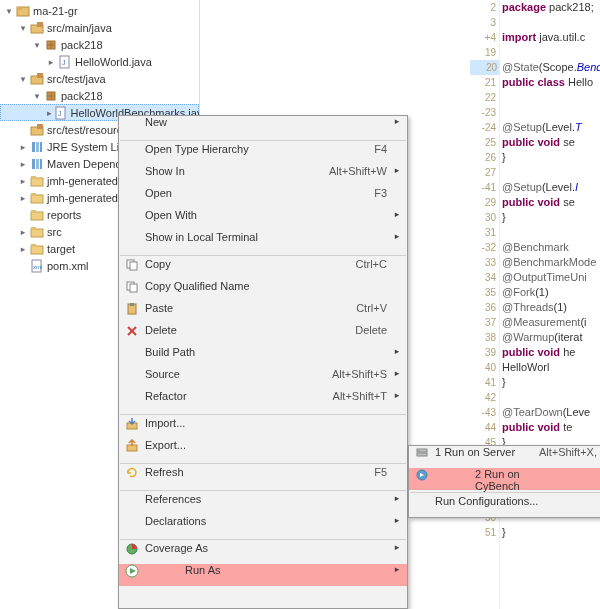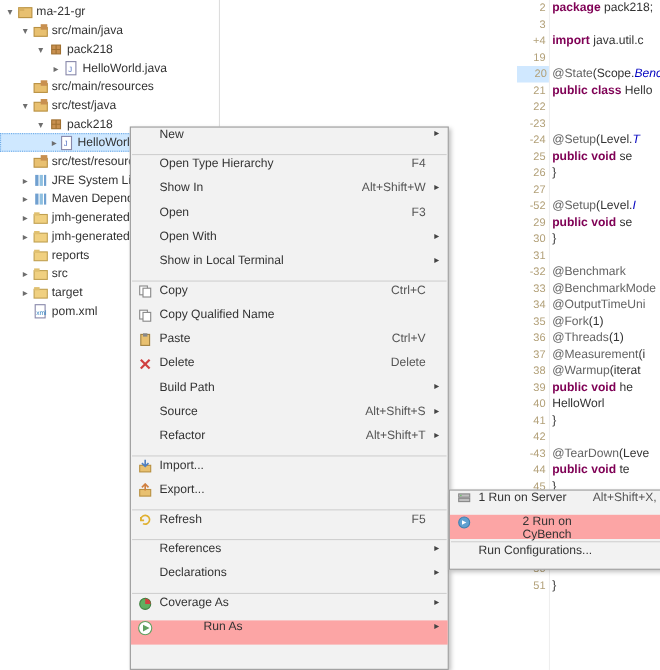--- a/index.html
+++ b/index.html
@@ -72,30 +72,20 @@
       <span class="twisty">▸</span>
       <span class="ticon">
         <svg width="14" height="14" viewBox="0 0 14 14">
           <rect x="2" y="1" width="9" height="12" fill="#fff" stroke="#88a"></rect>
           <text x="4" y="10" font-size="7" fill="#5070c0">J</text>
         </svg>
       </span>
       <span class="lbl">HelloWorld.java</span>
     </div>
     <div class="tree-row" style="padding-left: 18px;">
-      <span class="twisty"> </span>
-      <span class="ticon">
-        <svg width="14" height="14" viewBox="0 0 14 14">
-          <rect x="1" y="4" width="12" height="8" fill="#e8c070" stroke="#b89040"></rect>
-          <rect x="7" y="1" width="6" height="5" fill="#c89050"></rect>
-        </svg>
-      </span>
-      <span class="lbl">src/main/resources</span>
-    </div>
-    <div class="tree-row" style="padding-left: 18px;">
       <span class="twisty">▾</span>
       <span class="ticon">
         <svg width="14" height="14" viewBox="0 0 14 14">
           <rect x="1" y="4" width="12" height="8" fill="#e8c070" stroke="#b89040"></rect>
           <rect x="7" y="1" width="6" height="5" fill="#c89050"></rect>
         </svg>
       </span>
       <span class="lbl">src/test/java</span>
     </div>
     <div class="tree-row" style="padding-left: 32px;">
@@ -219,21 +209,21 @@
     <div>+4</div>
     <div>19</div>
     <div class="hl">20</div>
     <div>21</div>
     <div>22</div>
     <div>-23</div>
     <div>-24</div>
     <div>25</div>
     <div>26</div>
     <div>27</div>
-    <div>-52</div>
+    <div>-41</div>
     <div>29</div>
     <div>30</div>
     <div>31</div>
     <div>-32</div>
     <div>33</div>
     <div>34</div>
     <div>35</div>
     <div>36</div>
     <div>37</div>
     <div>38</div>

